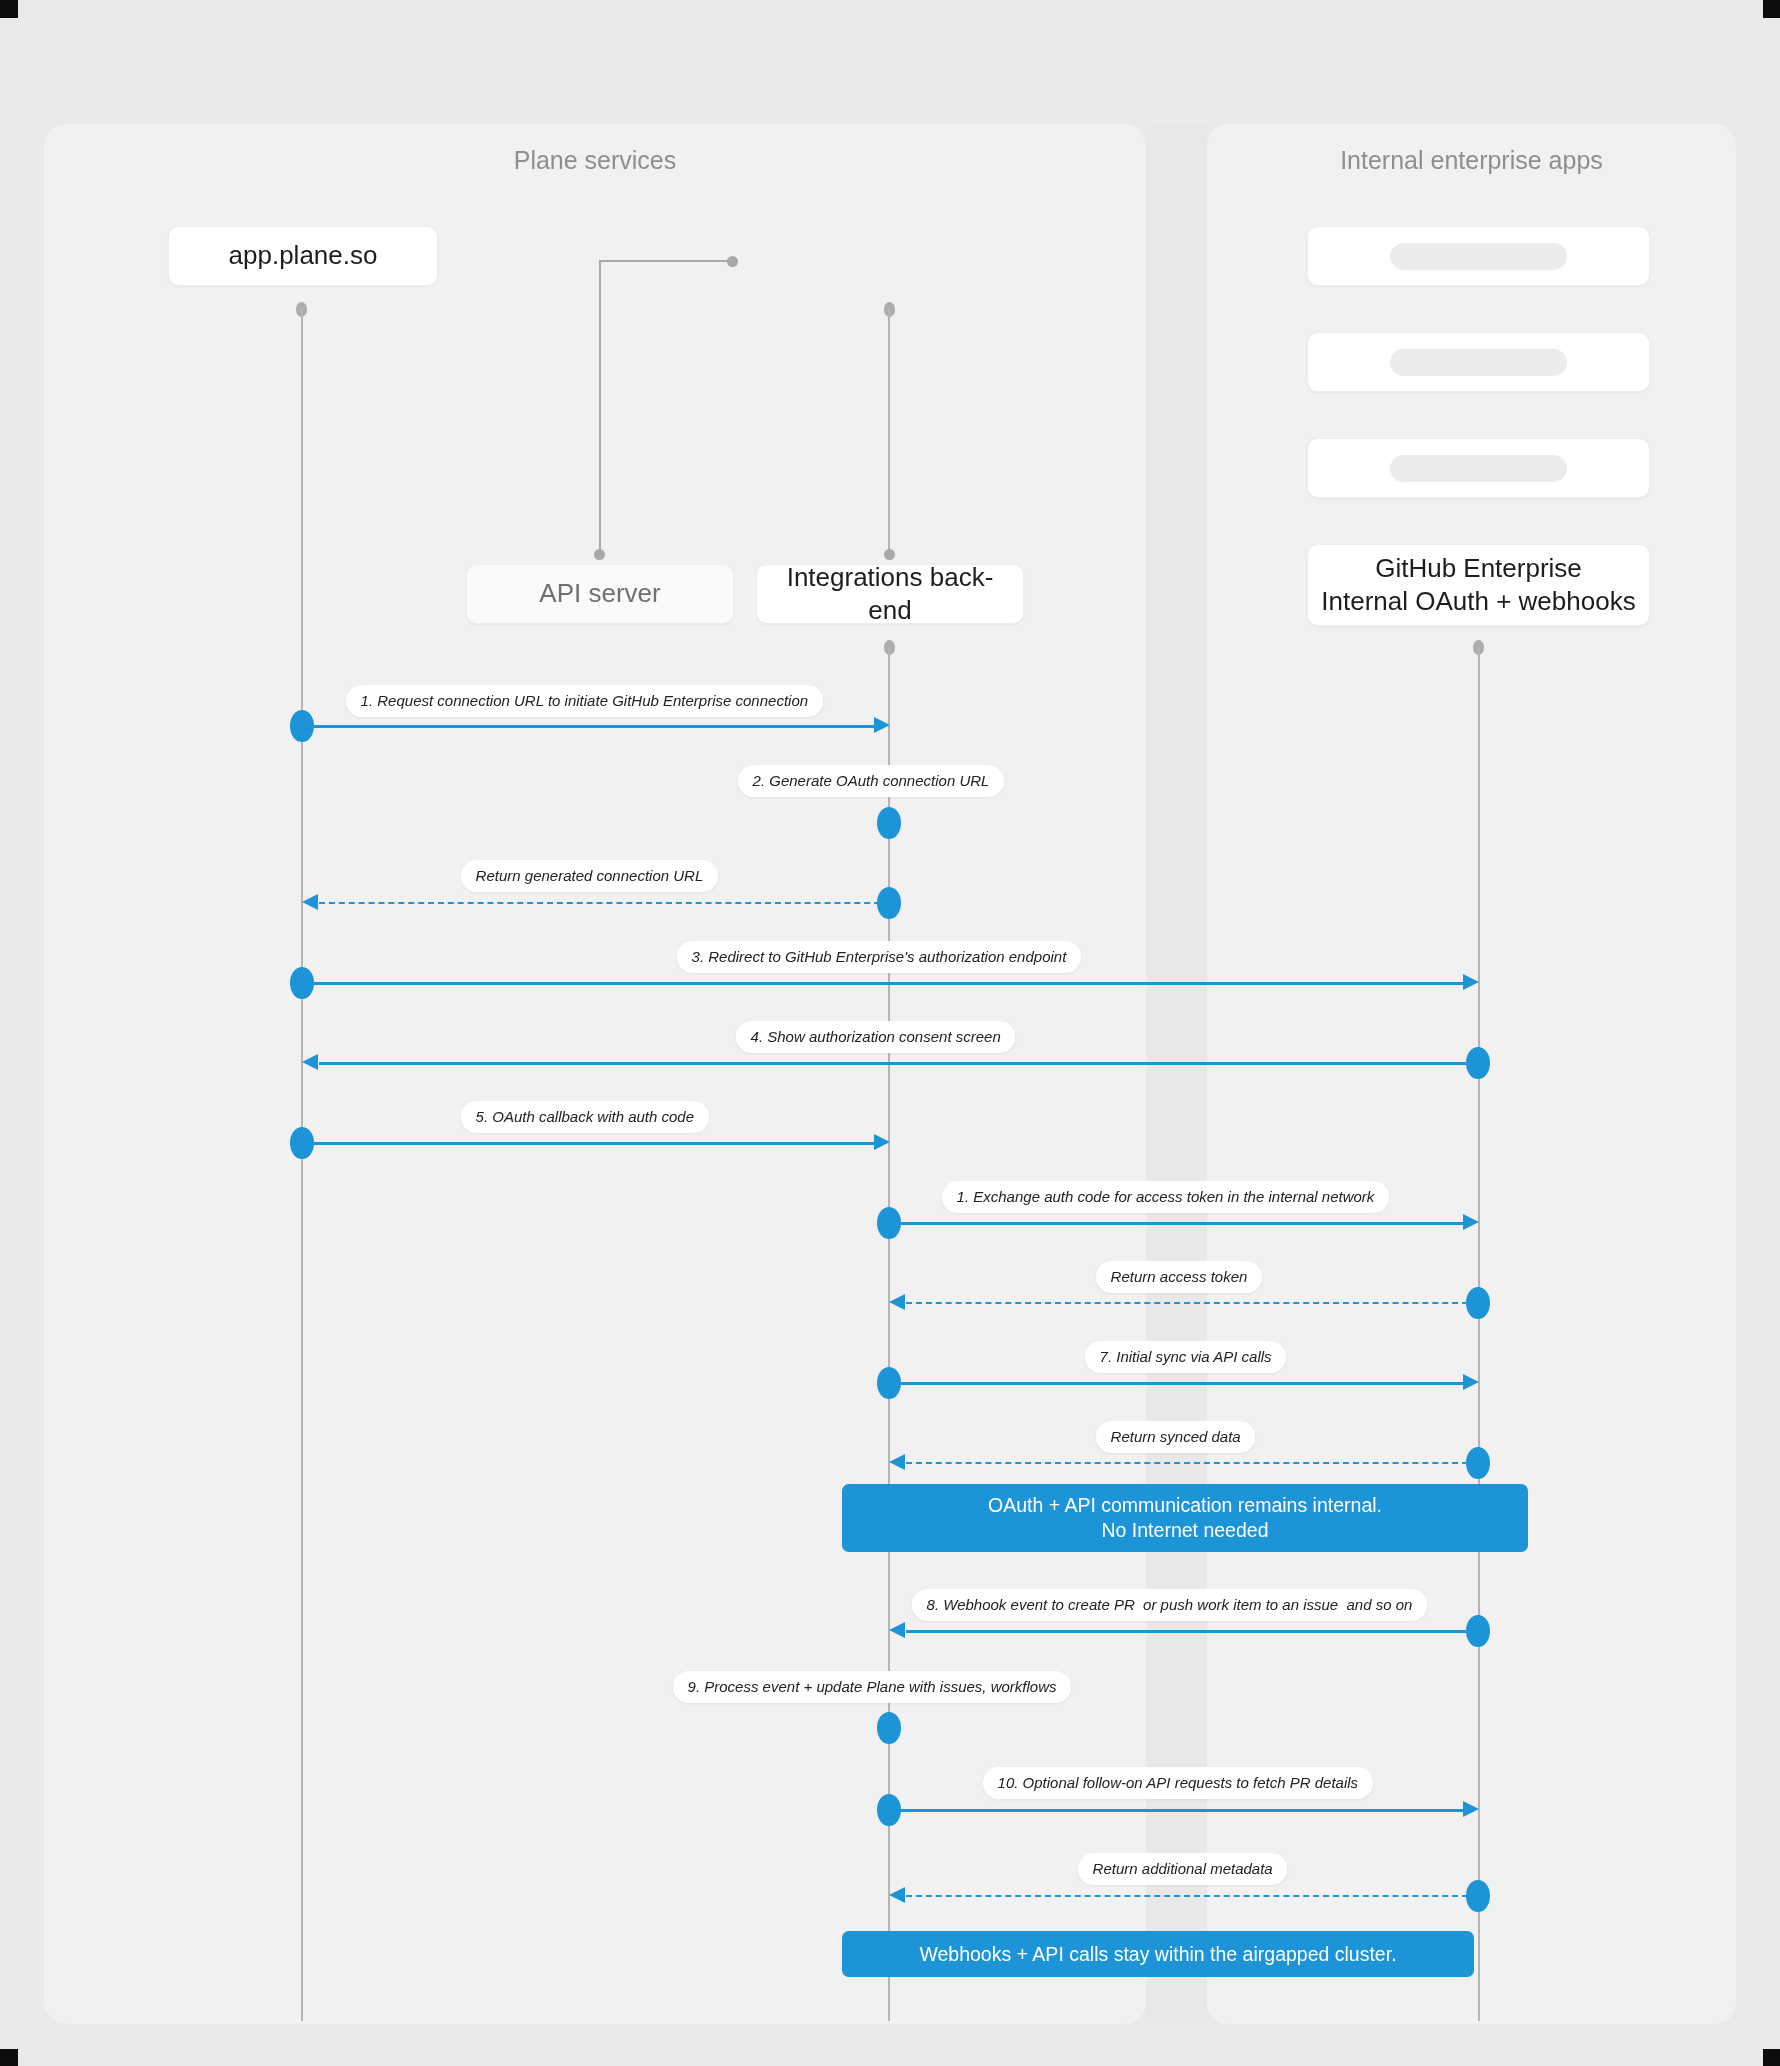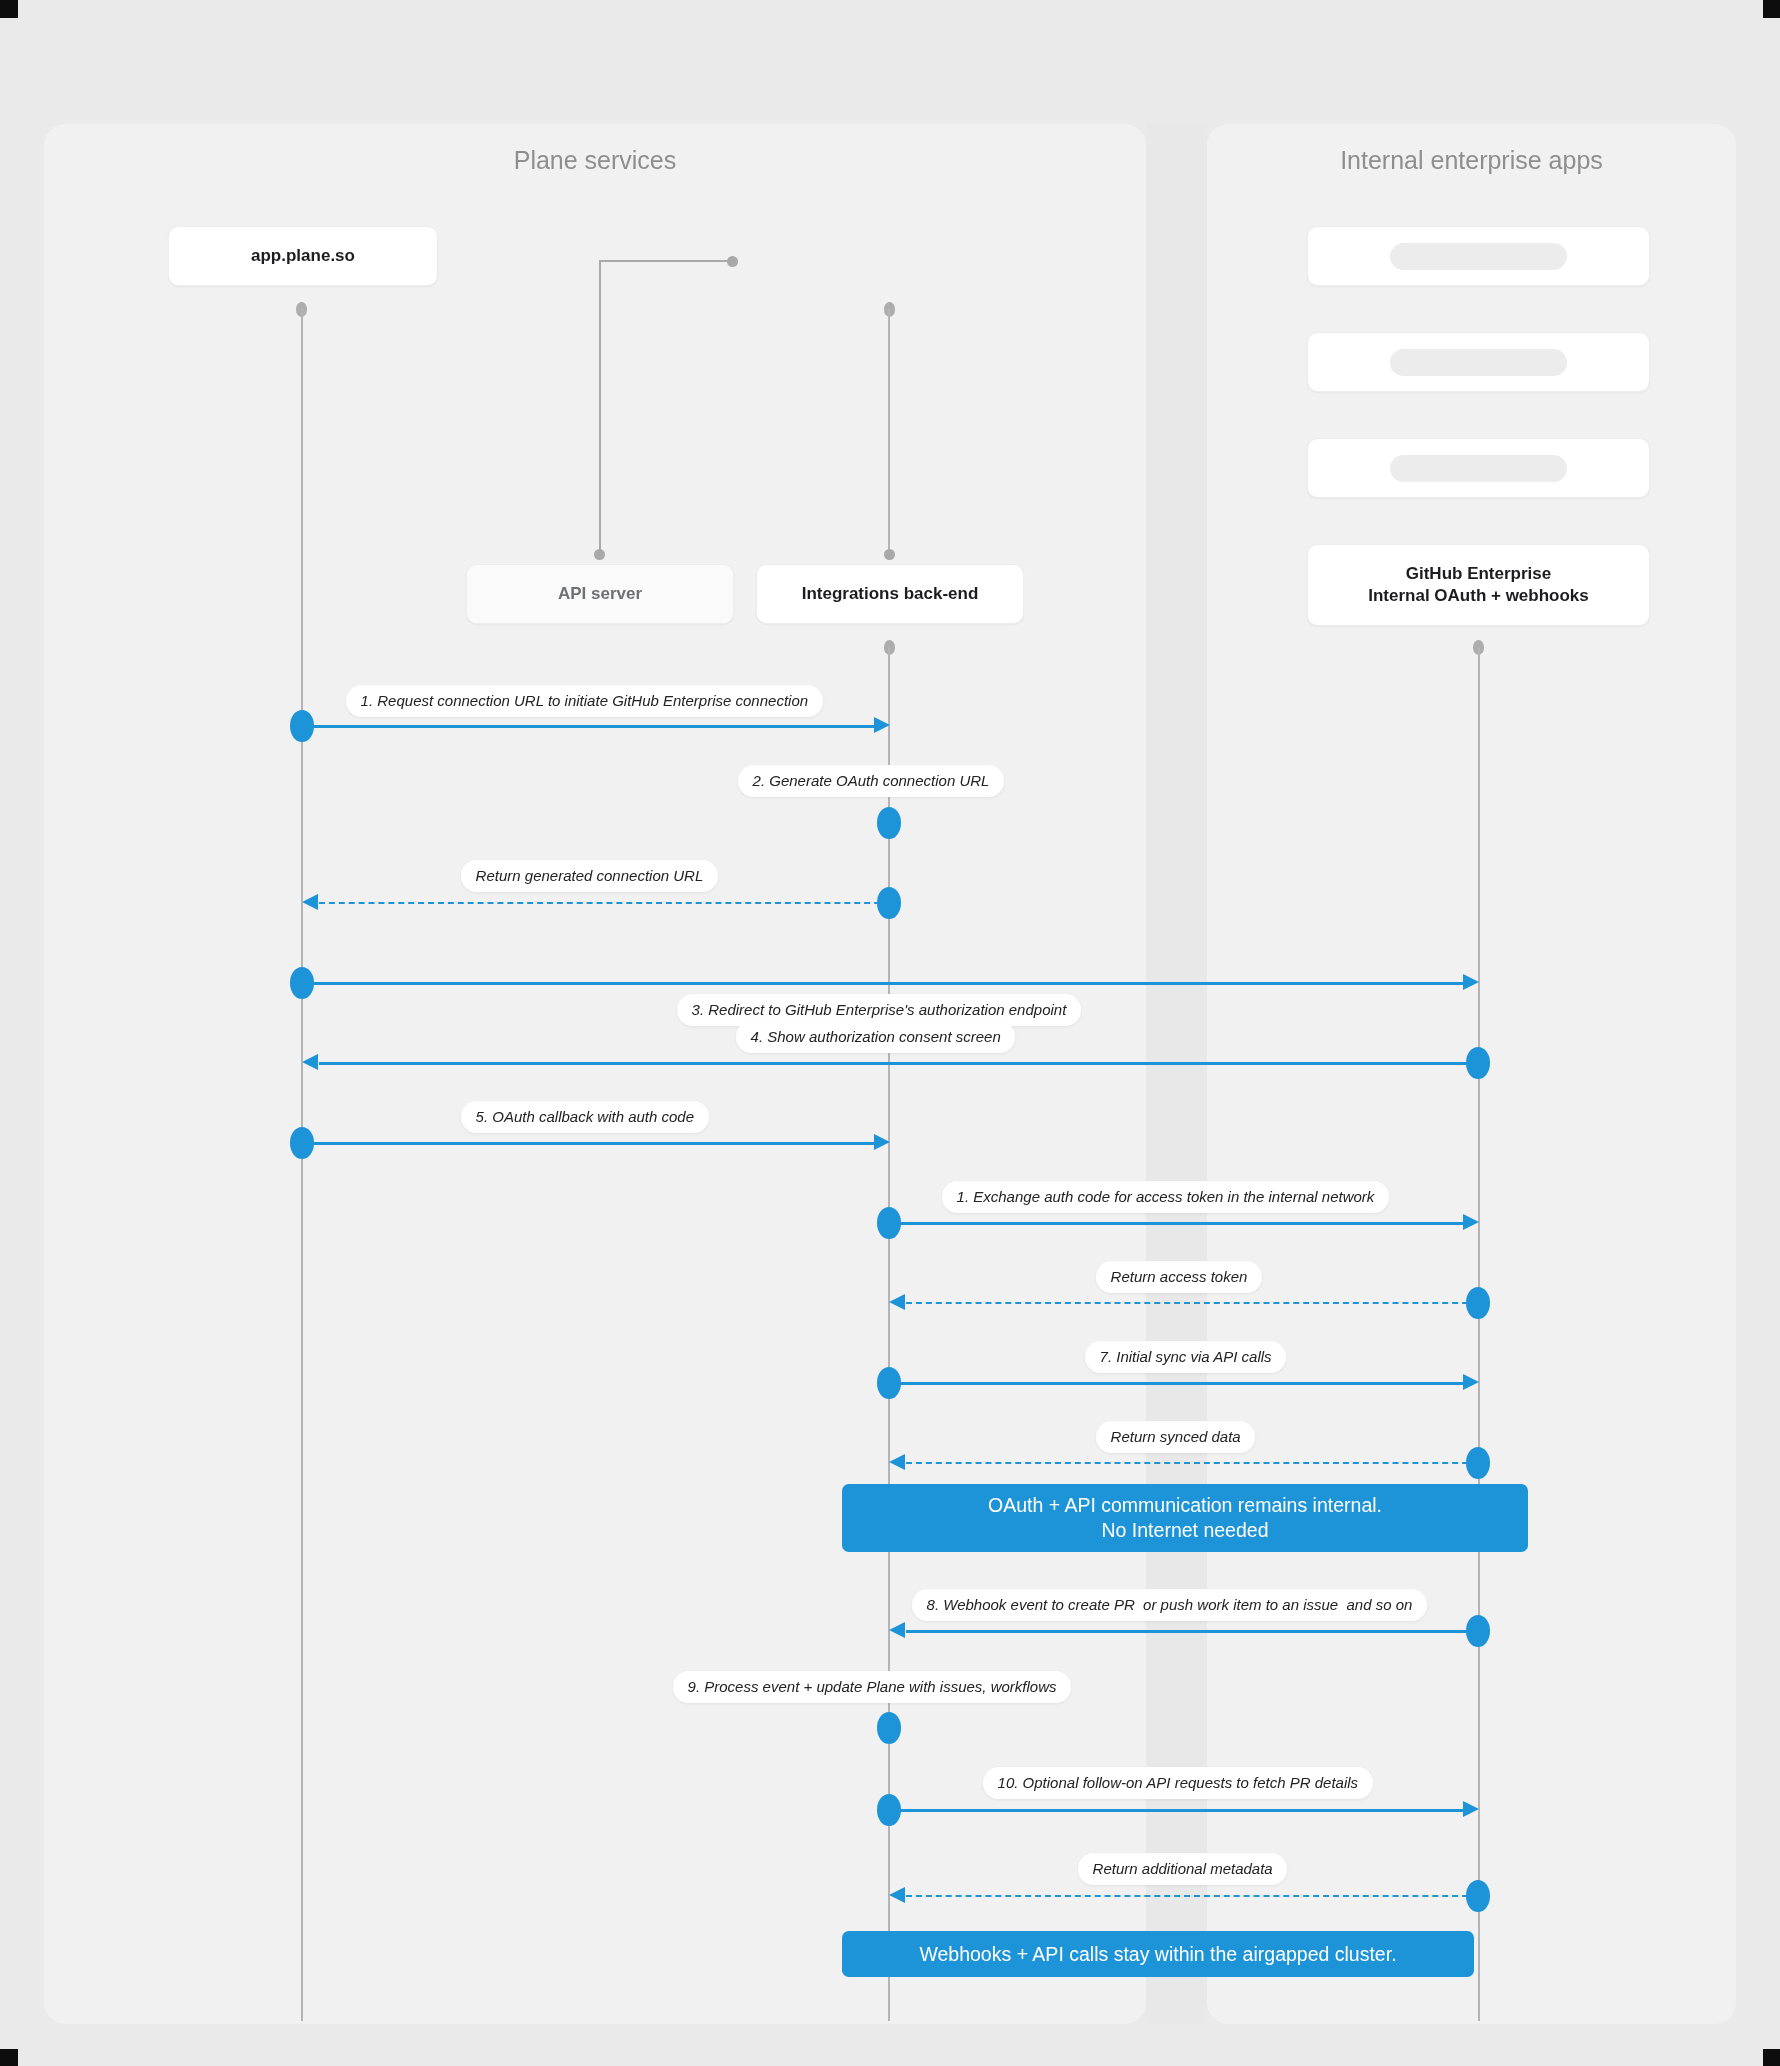--- a/index.html
+++ b/index.html
@@ -36,21 +36,21 @@
     font-size:25px;color:#8e8e8e;font-weight:500;
   }
   
   #gap-band{position:absolute;left:1146px;top:124px;width:61px;height:1900px;background:#e8e8e8;}
 
   
   .node{
     position:absolute;background:#fff;border:1px solid #eceded;border-radius:10.7px;
     box-shadow:0 1px 2px rgba(16,24,40,.05);
     display:flex;align-items:center;justify-content:center;text-align:center;
-    font-size:17px;color:#1d1d1f;line-height:1.28;padding:0 9.8px;box-sizing:border-box;font-weight:bold;
+    font-size:26px;color:#1d1d1f;line-height:1.28;padding:0 9.8px;box-sizing:border-box;
   }
   .node.muted{color:#6f7072;background:#fafafa;}
   .node.placeholder{background:#fff;}
   .ph-bar{background:#ececec;border-radius:13.7px;height:27px;width:177px;}
 
   
   .lifeline{position:absolute;width:2px;background:#b4b4b4;}
   .lifeline-cap{position:absolute;width:10.7px;height:14.6px;border-radius:50%;background:#adadad;}
 
   
@@ -148,21 +148,21 @@
   <div class="arrowhead right" style="left:874px;top:717px;"></div>
 
   <div class="msg-label" style="left:738px;top:765px;">2. Generate OAuth connection URL</div>
   <div class="self-dot" style="left:877px;top:807px;"></div>
 
   <div class="msg-label" style="left:461px;top:860px;">Return generated connection URL</div>
   <div class="origin-dot" style="left:877px;top:887px;"></div>
   <div class="msg-line dashed" style="left:319px;top:902px;width:571px;"></div>
   <div class="arrowhead left" style="left:302px;top:894px;"></div>
 
-  <div class="msg-label" style="left:677px;top:994px;text-align:center;">3. Redirect to GitHub Enterprise's authorization endpoint</div>
+  <div class="msg-label" style="left:677px;top:941px;text-align:center;">3. Redirect to GitHub Enterprise's authorization endpoint</div>
   <div class="origin-dot" style="left:290px;top:967px;"></div>
   <div class="msg-line" style="left:302px;top:982px;width:1162px;"></div>
   <div class="arrowhead right" style="left:1463px;top:974px;"></div>
 
   <div class="msg-label" style="left:736px;top:1021px;">4. Show authorization consent screen</div>
   <div class="origin-dot" style="left:1466px;top:1047px;"></div>
   <div class="msg-line" style="left:319px;top:1062px;width:1160px;"></div>
   <div class="arrowhead left" style="left:302px;top:1054px;"></div>
 
   <div class="msg-label" style="left:461px;top:1101px;">5. OAuth callback with auth code</div>

